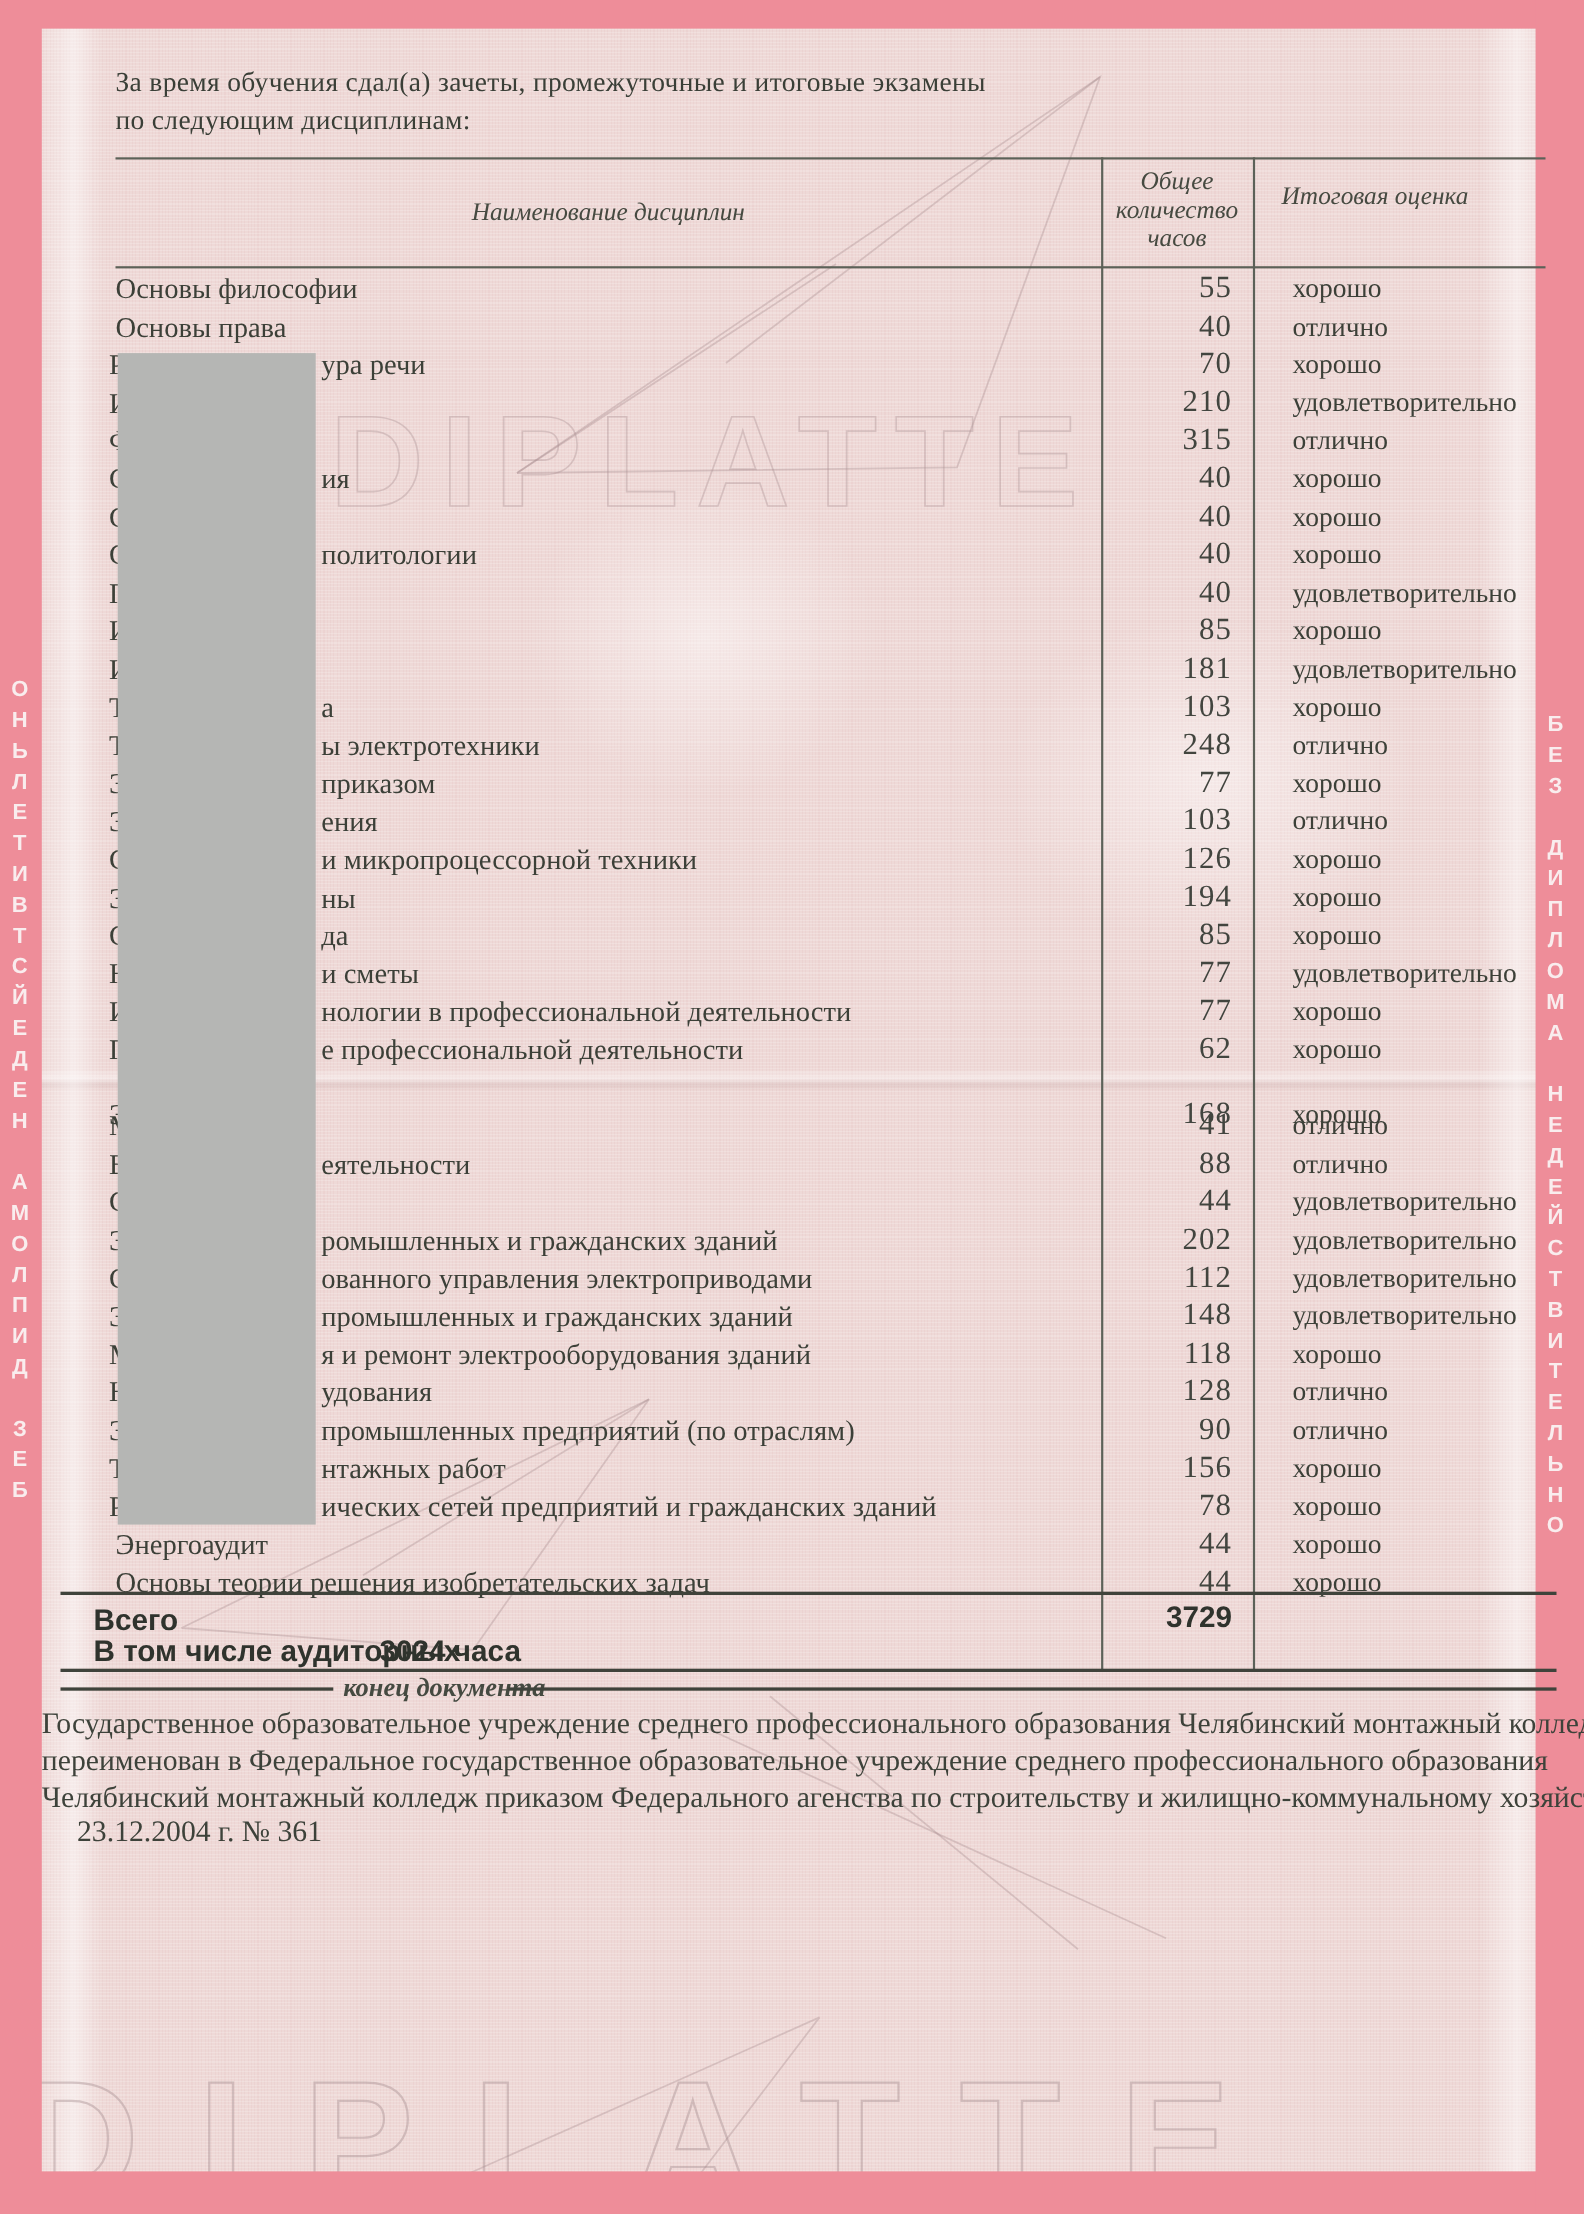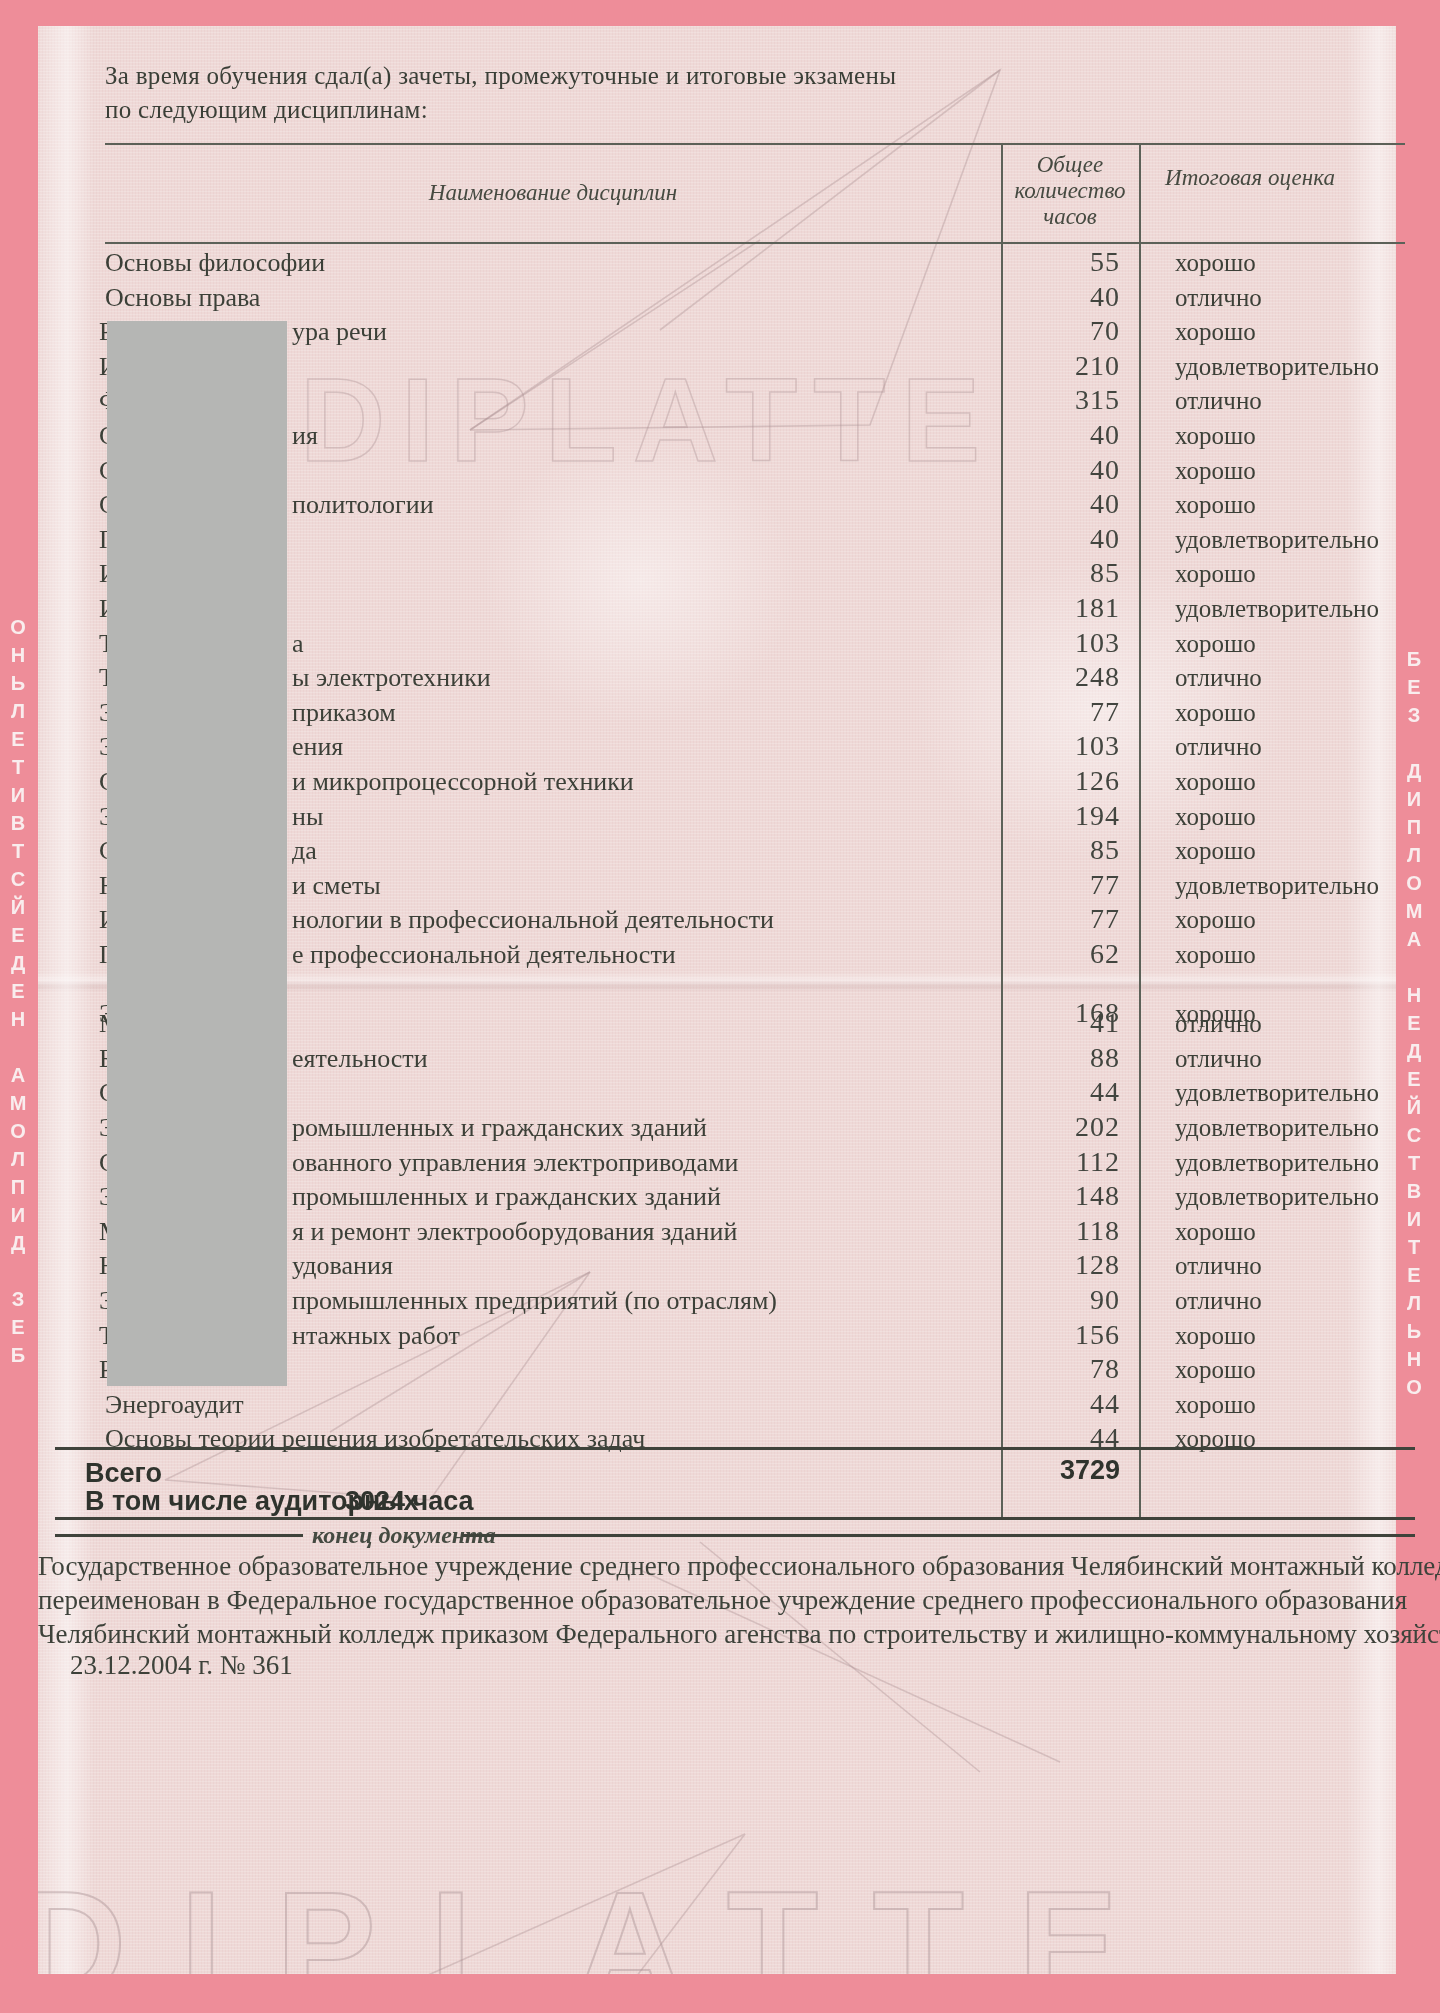--- a/index.html
+++ b/index.html
@@ -285,20 +285,21 @@
         <span class="c-grade">отлично</span>
       </div>
       <div class="trow" style="top: 1318.6px;">
         <span class="c-name frag">Т</span>
         <span class="c-suffix">нтажных работ</span>
         <span class="c-hours">156</span>
         <span class="c-grade">хорошо</span>
       </div>
       <div class="trow" style="top: 1353.2px;">
         <span class="c-name frag">Р</span>
+        <span class="c-suffix">ических  сетей предприятий  и гражданских зданий</span>
         <span class="c-hours">78</span>
         <span class="c-grade">хорошо</span>
       </div>
       <div class="trow" style="top: 1387.8px;">
         <span class="c-name">Энергоаудит</span>
         <span class="c-hours">44</span>
         <span class="c-grade">хорошо</span>
       </div>
       <div class="trow" style="top: 1422.4px;">
         <span class="c-name">Основы  теории  решения изобретательских задач</span>

